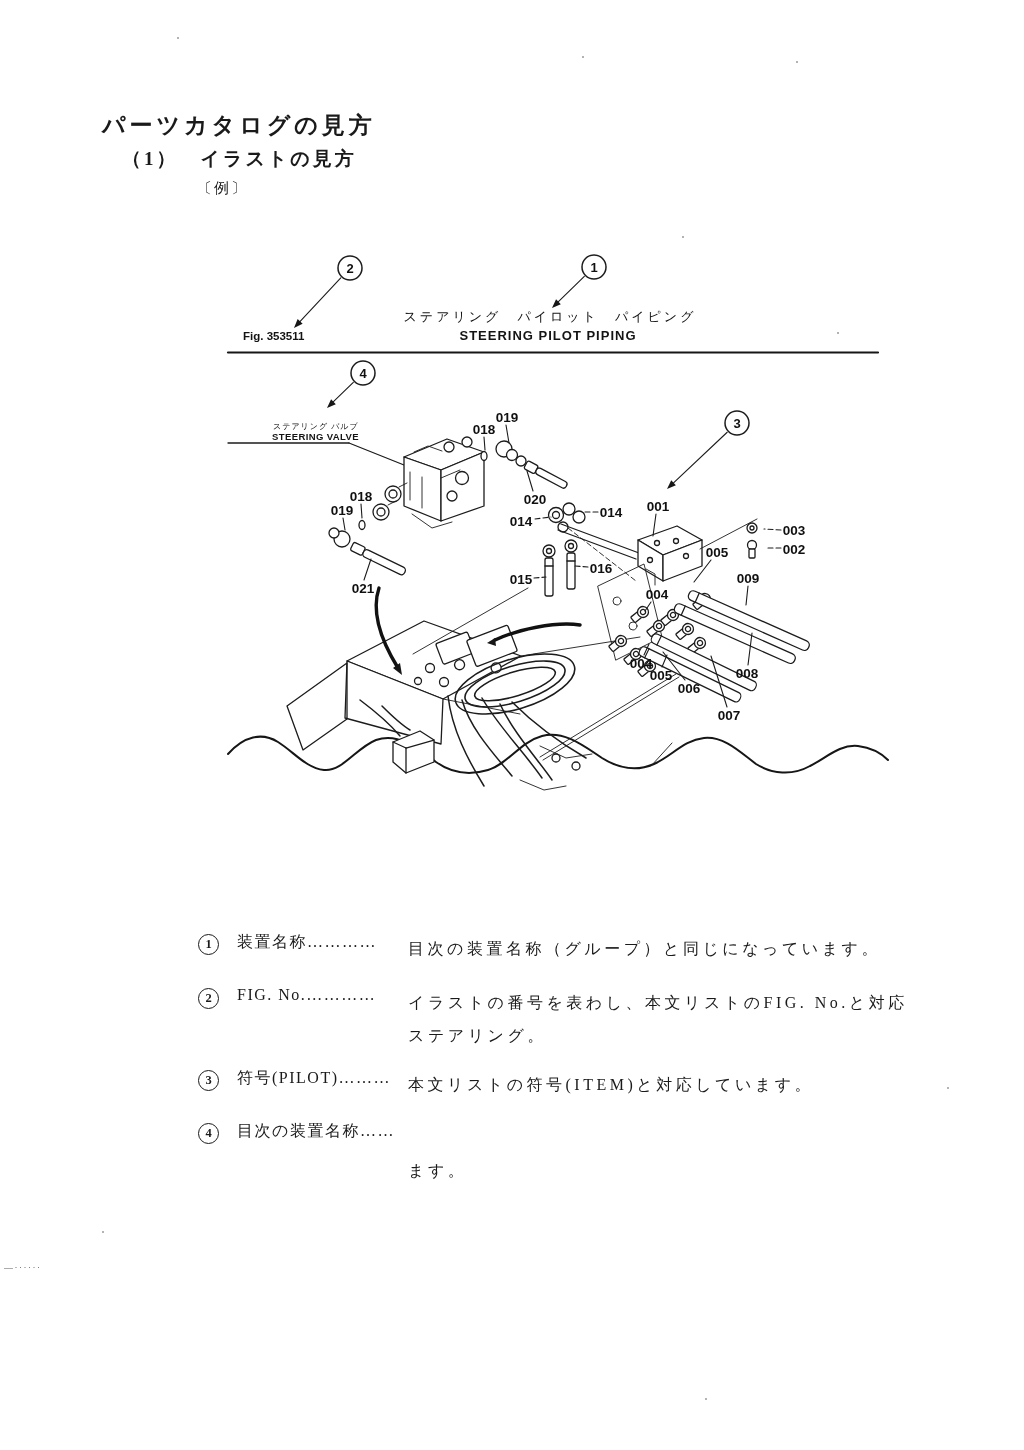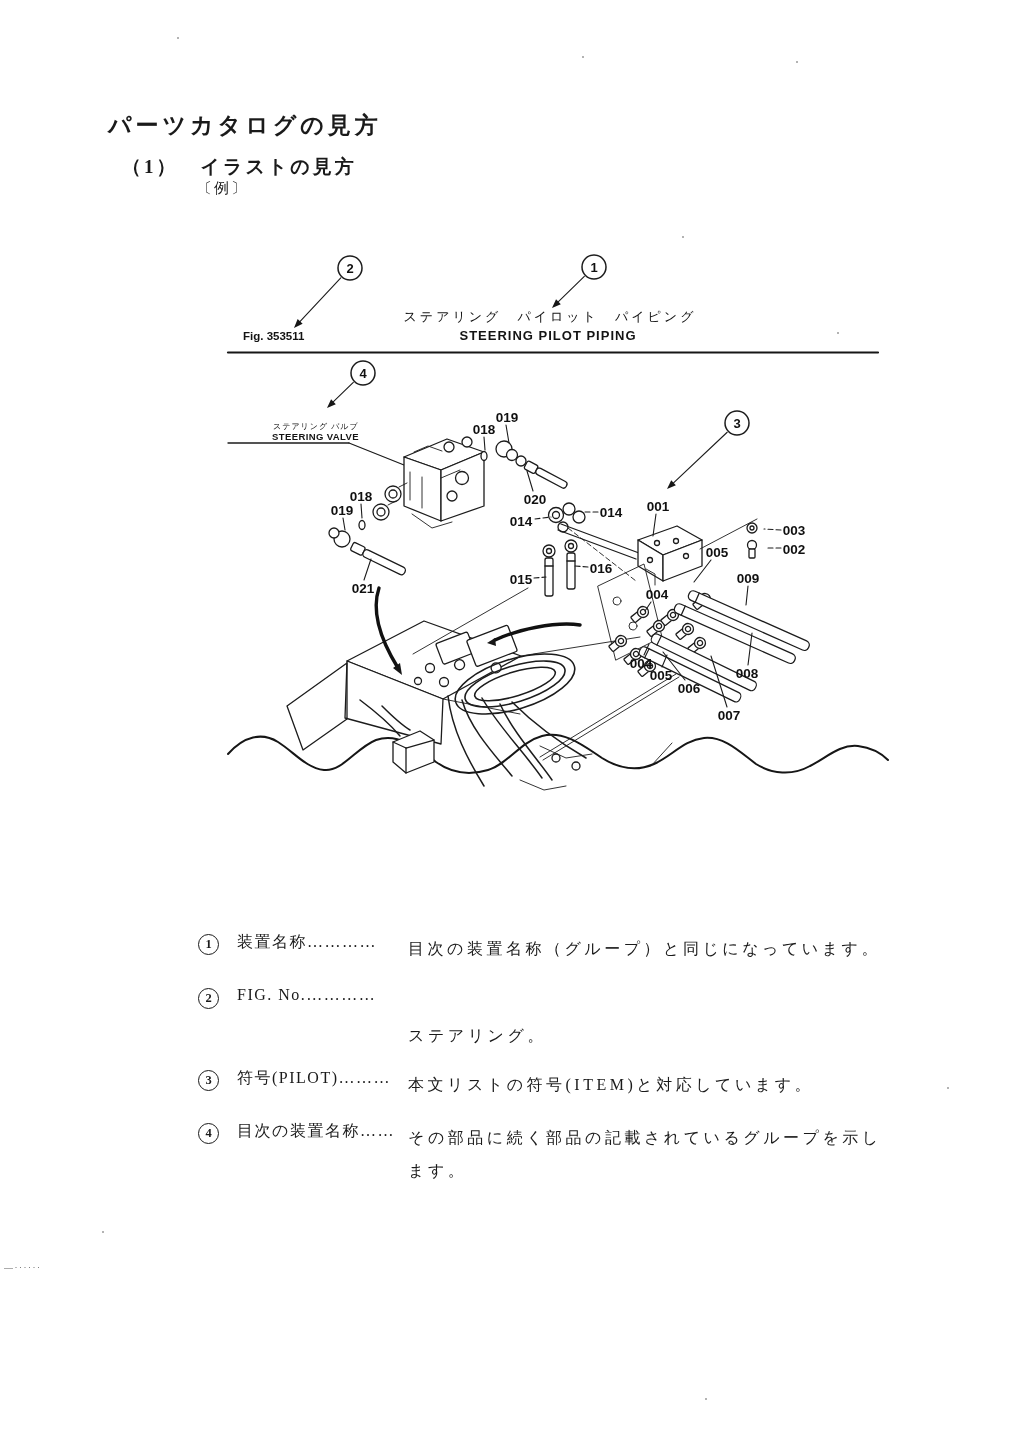--- a/index.html
+++ b/index.html
@@ -2,22 +2,22 @@
 <html><head>
 <meta charset="utf-8">
 <style>
   html,body{margin:0;padding:0}
   body{
     width:1024px;height:1450px;position:relative;overflow:hidden;
     background:#ffffff;color:#1a1a1a;
     font-family:"Liberation Serif","DejaVu Serif",serif;
   }
   
-  .h1{position:absolute;left:108px;top:110px;font-size:23px;font-weight:700;letter-spacing:4px;white-space:nowrap}
-  .h2{position:absolute;left:122px;top:154px;font-size:19px;font-weight:600;letter-spacing:3px;white-space:nowrap}
+  .h1{position:absolute;left:102px;top:110px;font-size:23px;font-weight:700;letter-spacing:4px;white-space:nowrap}
+  .h2{position:absolute;left:122px;top:146px;font-size:19px;font-weight:600;letter-spacing:3px;white-space:nowrap}
   .h3{position:absolute;left:197px;top:179px;font-size:15px;letter-spacing:2px;white-space:nowrap}
 
   
   svg.fig{position:absolute;left:0;top:0;width:1024px;height:1450px}
   svg.fig *{stroke-linecap:round;stroke-linejoin:round}
   .pw{fill:#ffffff;stroke:#1c1c1c;stroke-width:1.3}
   .ln{stroke:#1c1c1c;stroke-width:1.3;fill:none}
   .thin{stroke:#1c1c1c;stroke-width:0.9;fill:none}
   .loop{stroke:#1c1c1c;stroke-width:1.6;fill:none}
   .hose{stroke:#1c1c1c;stroke-width:1.5;fill:none}
@@ -334,26 +334,26 @@
 </svg>
 
 <div class="leg-row" style="top:932px">
   <span class="leg-num">1</span>
   <span class="leg-term">装置名称…………</span>
   <span class="leg-desc"><span>目次の装置名称（グループ）と同じになっています。</span><br><span></span></span>
 </div>
 <div class="leg-row" style="top:986px">
   <span class="leg-num">2</span>
   <span class="leg-term">FIG. No.…………</span>
-  <span class="leg-desc"><br><span>ステアリング。</span></span>
+  <span class="leg-desc"><span>イラストの番号を表わし、本文リストのFIG. No.と対応</span><br><span>ステアリング。</span></span>
 </div>
 <div class="leg-row" style="top:1068px">
   <span class="leg-num">3</span>
   <span class="leg-term">符号(PILOT)………</span>
   <span class="leg-desc"><span>本文リストの符号(ITEM)と対応しています。</span><br><span></span></span>
 </div>
 <div class="leg-row" style="top:1121px">
   <span class="leg-num">4</span>
   <span class="leg-term">目次の装置名称……</span>
-  <span class="leg-desc"><span>その部品に続く部品の記載されているグループを示し</span><br><span>ます。</span></span>
+  <span class="leg-desc"><br><span>ます。</span></span>
 </div>
 
 <div class="corner">―······</div>
 
 </body></html>

